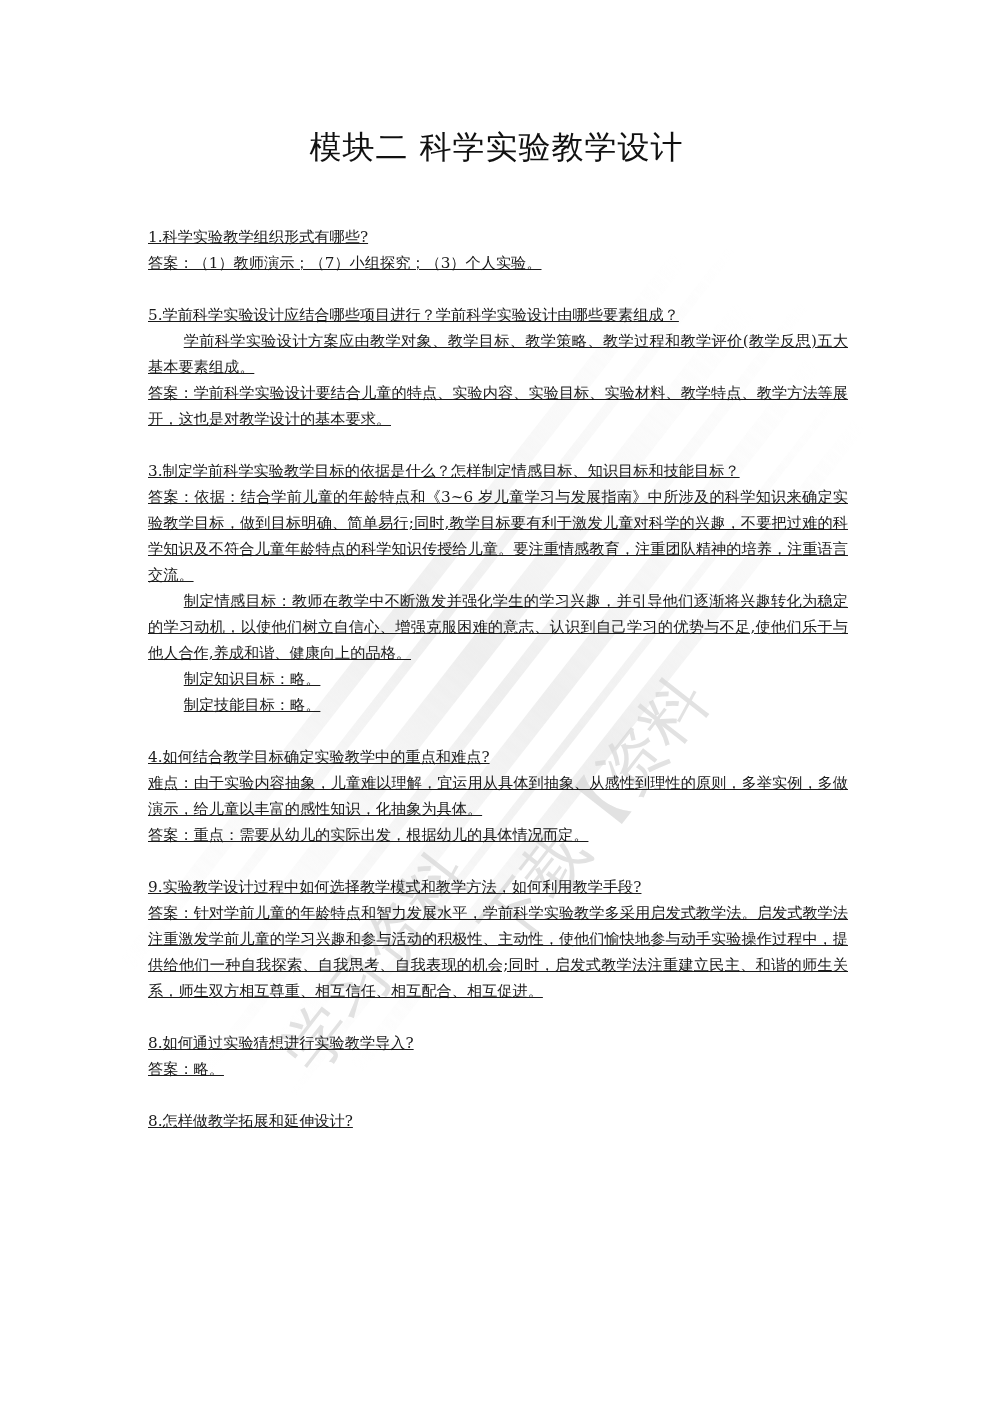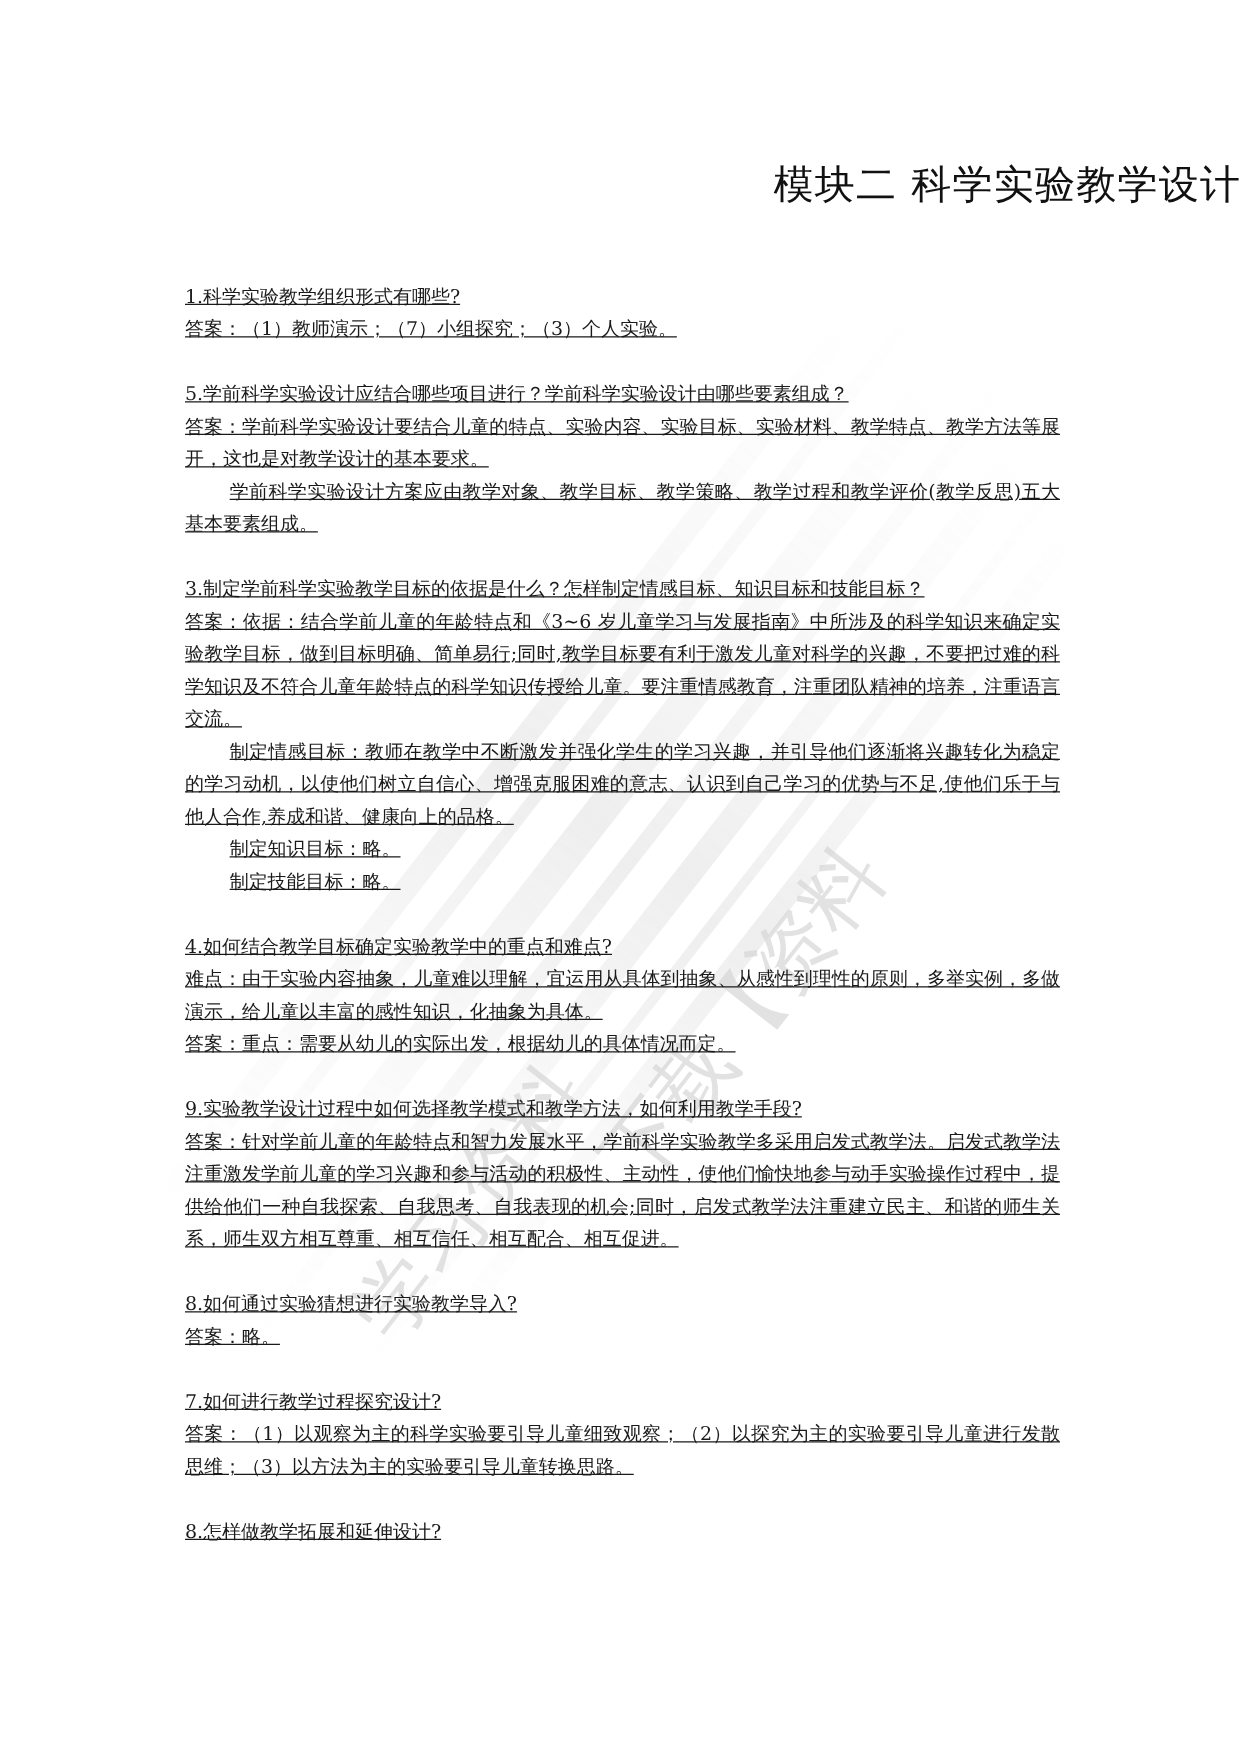--- a/index.html
+++ b/index.html
@@ -26,21 +26,21 @@
       position: absolute;
       left: 0; top: 0;
       width: 993px; height: 1404px;
       z-index: 1;
     }
     .title {
       position: absolute;
       top: 126px;
       left: 0;
       width: 993px;
-      text-align: right;
+      text-align: center;
       font-family: "DejaVu Sans", "Liberation Sans", sans-serif;
       font-size: 32px;
       letter-spacing: 1px;
       color: #111;
       margin: 0;
       font-weight: normal;
     }
     .content {
       position: absolute;
       left: 148px;
@@ -91,22 +91,22 @@
 <div class="page">
   <h1 class="title">模块二  科学实验教学设计</h1>
 
   <div class="content" id="qa-list">
       <div class="qa">
         <p class="q">1.科学实验教学组织形式有哪些?</p>
         <p class="p">答案：（1）教师演示；（7）小组探究；（3）个人实验。</p>
       </div>
       <div class="qa">
         <p class="q">5.学前科学实验设计应结合哪些项目进行？学前科学实验设计由哪些要素组成？</p>
+        <p class="p indent">学前科学实验设计方案应由教学对象、教学目标、教学策略、教学过程和教学评价(教学反思)五大基本要素组成。</p>
         <p class="p">答案：学前科学实验设计要结合儿童的特点、实验内容、实验目标、实验材料、教学特点、教学方法等展开，这也是对教学设计的基本要求。</p>
-        <p class="p indent">学前科学实验设计方案应由教学对象、教学目标、教学策略、教学过程和教学评价(教学反思)五大基本要素组成。</p>
       </div>
       <div class="qa">
         <p class="q">3.制定学前科学实验教学目标的依据是什么？怎样制定情感目标、知识目标和技能目标？</p>
         <p class="p">答案：依据：结合学前儿童的年龄特点和《3~6 岁儿童学习与发展指南》中所涉及的科学知识来确定实验教学目标，做到目标明确、简单易行;同时,教学目标要有利于激发儿童对科学的兴趣，不要把过难的科学知识及不符合儿童年龄特点的科学知识传授给儿童。要注重情感教育，注重团队精神的培养，注重语言交流。</p>
         <p class="p indent">制定情感目标：教师在教学中不断激发并强化学生的学习兴趣，并引导他们逐渐将兴趣转化为稳定的学习动机，以使他们树立自信心、增强克服困难的意志、认识到自己学习的优势与不足,使他们乐于与他人合作,养成和谐、健康向上的品格。</p>
         <p class="p indent">制定知识目标：略。</p>
         <p class="p indent">制定技能目标：略。</p>
       </div>
       <div class="qa">
         <p class="q">4.如何结合教学目标确定实验教学中的重点和难点?</p>
@@ -115,20 +115,16 @@
       </div>
       <div class="qa">
         <p class="q">9.实验教学设计过程中如何选择教学模式和教学方法，如何利用教学手段?</p>
         <p class="p">答案：针对学前儿童的年龄特点和智力发展水平，学前科学实验教学多采用启发式教学法。启发式教学法注重激发学前儿童的学习兴趣和参与活动的积极性、主动性，使他们愉快地参与动手实验操作过程中，提供给他们一种自我探索、自我思考、自我表现的机会;同时，启发式教学法注重建立民主、和谐的师生关系，师生双方相互尊重、相互信任、相互配合、相互促进。</p>
       </div>
       <div class="qa">
         <p class="q">8.如何通过实验猜想进行实验教学导入?</p>
         <p class="p">答案：略。</p>
       </div>
       <div class="qa">
-        <p class="q">7.如何进行教学过程探究设计?</p>
-        <p class="p">答案：（1）以观察为主的科学实验要引导儿童细致观察；（2）以探究为主的实验要引导儿童进行发散思维；（3）以方法为主的实验要引导儿童转换思路。</p>
-      </div>
-      <div class="qa">
         <p class="q">8.怎样做教学拓展和延伸设计?</p>
       </div>
     </div>
 </div>
 
 </body></html>

